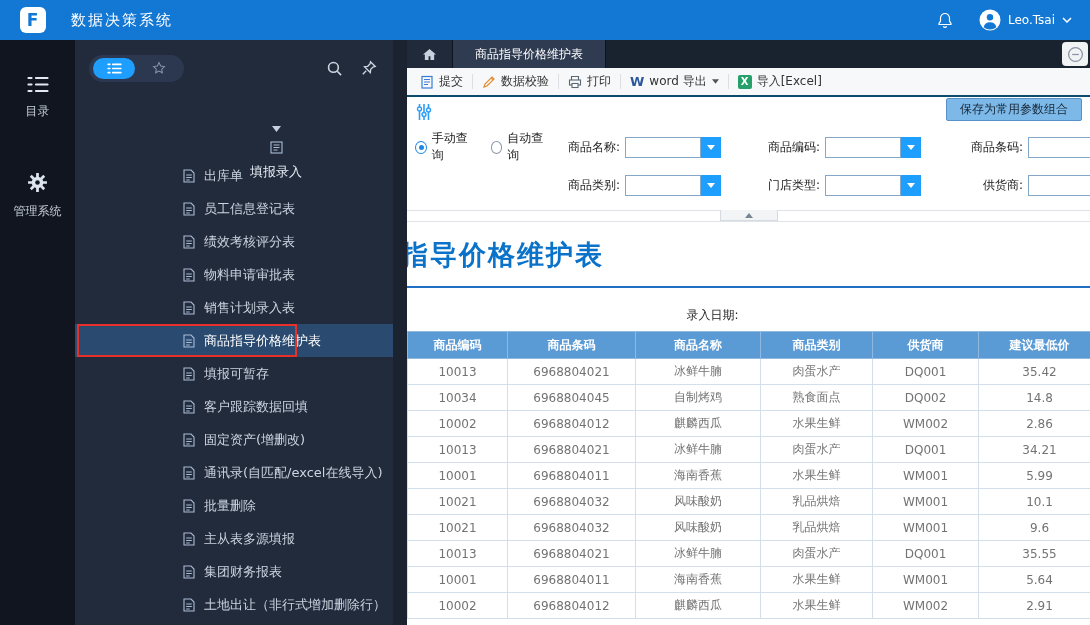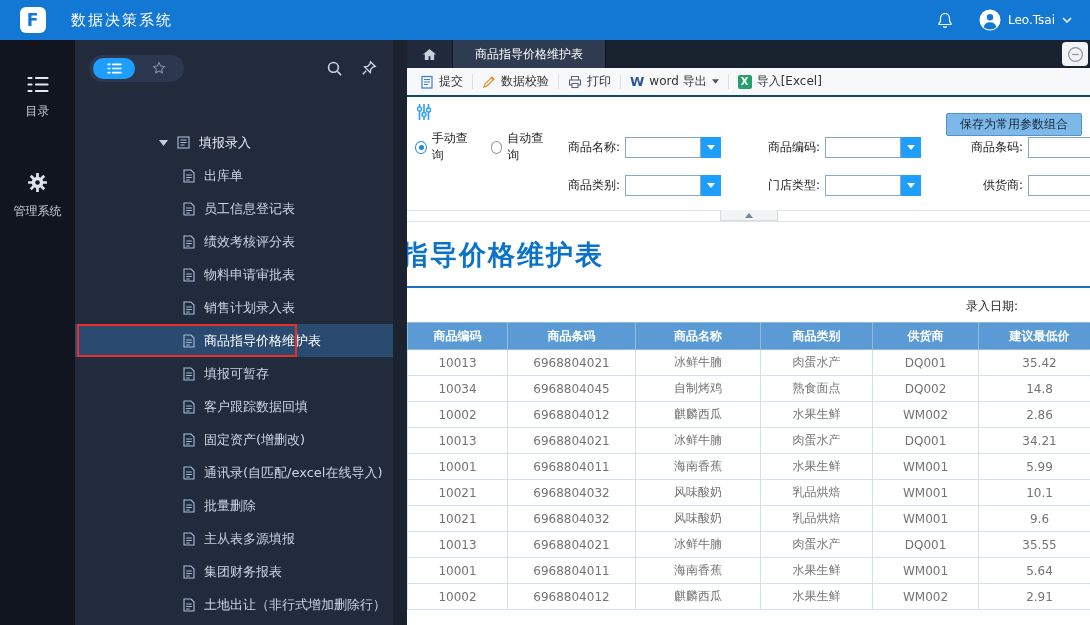--- a/index.html
+++ b/index.html
@@ -29,21 +29,21 @@
 
   .tree { width:318px; background:var(--c-tree,#222b3b); color:#cfd6e2; position:relative; overflow:hidden; }
   .tree-controls { height:46px; display:flex; align-items:center; padding:10px 16px 0 14px; }
   .toggle-capsule { background:#2c3850; border-radius:14px; height:27px; display:flex; align-items:center; padding:0 4px; gap:3px; }
   .toggle-btn { width:42px; height:21px; border-radius:12px; display:flex; align-items:center; justify-content:center; cursor:pointer; }
   .toggle-btn.active { background:var(--c-accent,#1e9fff); }
   .tree-controls .spacer { flex:1; }
   .ctrl-ico { margin-left:18px; cursor:pointer; }
 
   .tree-root { height:33px; margin-top:40px; display:flex; align-items:center; padding-left:84px; gap:9px;
-               font-size:13px; color:#e8edf5; cursor:pointer; white-space:nowrap; }
+               font-size:13px; color:#e8edf5; cursor:pointer; white-space:nowrap;flex-direction:column; }
   .tree-item { height:33px; display:flex; align-items:center; padding-left:108px; gap:9px; font-size:13px;
                color:#ccd4e1; cursor:pointer; white-space:nowrap; position:relative; }
   .tree-item.selected { background:var(--c-tree-selected,#2b4a70); color:#fff; }
   .tree-item.selected::after { content:''; position:absolute; left:2px; top:0; bottom:0; width:216px;
                border:2px solid var(--c-annotation,#e8302a); pointer-events:none; }
 
   .strip { width:14px; background:#1b2330; }
 
   .main { flex:1; min-width:0; display:flex; flex-direction:column; overflow:hidden; position:relative; background:#fff; }
 
@@ -60,21 +60,21 @@
   .toolbar { flex:0 0 29px; background:#f7f8f9; border-bottom:2px solid #0c4a6e; display:flex; align-items:center; padding-left:4px; }
   .tb-item { display:flex; align-items:center; gap:5px; padding:0 9px; height:100%; cursor:pointer; color:#333; }
   .tb-sep { width:1px; height:15px; background:#dcdfe4; }
   .w-ico { color:#2b579a; font-weight:bold; font-size:13px; }
   .xls-ico { width:14px; height:14px; background:#25a06a; border-radius:2px; color:#fff; font-weight:bold;
              font-size:10px; display:flex; align-items:center; justify-content:center; }
 
   
   .params { flex:0 0 125px; background:#fff; position:relative; border-bottom:1px solid #e0e4e9; }
   .filter-ico { position:absolute; left:9px; top:6px; }
-  .save-combo-btn { position:absolute; right:8px; top:16px; height:23px; padding:0 13px; font-size:12px;
+  .save-combo-btn { position:absolute; right:8px; top:1px; height:23px; padding:0 13px; font-size:12px;
                     background:var(--c-save-btn,#7db9e8); border:1px solid #5791c8; color:#17283a;
                     border-radius:2px; cursor:pointer; font-family:Liberation Sans, sans-serif; }
   .prow { position:absolute; left:0; display:flex; align-items:center; height:24px; width:780px; }
   .prow1 { top:38px; } .prow2 { top:76px; }
   .radio-group { width:143px; display:flex; gap:16px; padding-left:8px; align-items:center; }
   .radio { display:flex; align-items:center; gap:5px; cursor:pointer; }
   .rdot { width:13px; height:13px; border:1px solid #8a97a8; border-radius:50%; background:#fff; position:relative; }
   .rdot.on { border-color:#1e88e0; }
   .rdot.on::after { content:''; position:absolute; left:3px; top:3px; width:5px; height:5px; border-radius:50%; background:#1e88e0; }
   .plabel { width:70px; text-align:right; margin-right:5px; }
@@ -87,21 +87,21 @@
                      background:#f2f4f6; border:1px solid #d6dbe1; border-top:none; display:flex; align-items:center;
                      justify-content:center; cursor:pointer; }
   .up-arrow { width:0; height:0; border-left:4px solid transparent; border-right:4px solid transparent;
               border-bottom:5px solid #7a8594; }
 
   
   .report { flex:1; background:#fff; overflow:hidden; }
   .report-title { font-size:27px; font-weight:bold; color:var(--c-title,#0a72c8); margin-left:-64px;
                   padding-top:16px; white-space:nowrap; letter-spacing:2px; line-height:34px; }
   .title-rule { height:2px; background:#1f6fc4; margin-top:14px; }
-  .entry-date { text-align:right; padding:10px 72px 7px 0; font-size:12px; color:#222; }
+  .entry-date { text-align:center; padding:19px 72px 7px 0; font-size:12px; color:#222; }
   table { border-collapse:collapse; table-layout:fixed; width:693px; }
   th { background:var(--c-thead,#5b9bd5); color:#fff; font-weight:bold; height:27px; font-size:12px;
        border:1px solid #8fb9e0; text-align:center; }
   td { height:26px; text-align:center; border:1px solid #d4dfec; font-size:12px; color:#737373; background:#fff; }
 </style>
 </head>
 <body>
 
 <div class="app">
 

